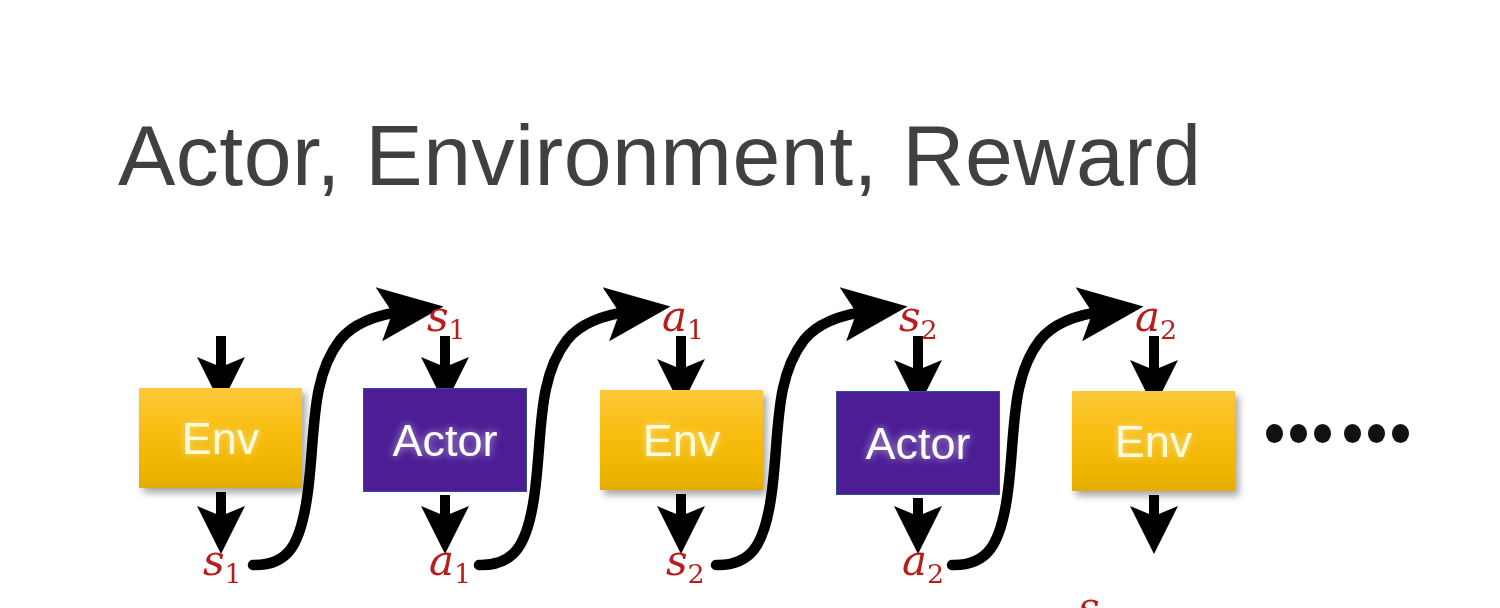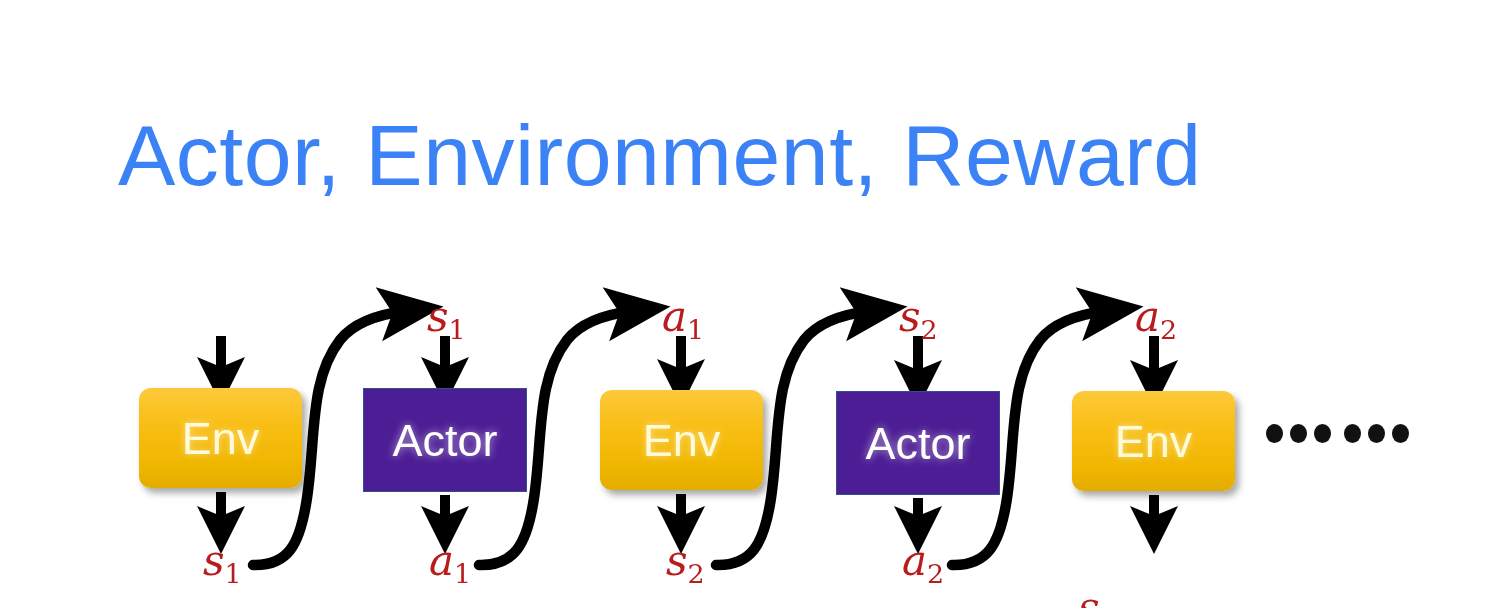--- a/index.html
+++ b/index.html
@@ -21,21 +21,21 @@
 
   
   #title {
     position: absolute;
     left: 118px;
     top: 110px;
     font-family: "Liberation Sans", sans-serif;
     font-size: 86px;
     font-weight: 300;
     letter-spacing: 0.5px;
-    color: #3b82f6;
+    color: #404040;
     white-space: nowrap;
     line-height: 1.05;
   }
 
   
   #diagram {
     position: absolute;
     left: 0;
     top: 0;
     width: 1500px;
@@ -56,21 +56,21 @@
     box-sizing: border-box;
     display: flex;
     align-items: center;
     justify-content: center;
     font-family: "Liberation Sans", sans-serif;
     font-weight: 400;
     line-height: 1;
     user-select: none;
   }
   .node-env {
-    border-radius: 12px;
+    border-radius: 0;
     background: linear-gradient(to bottom, #FCC93A 0%, #F9BE14 38%, #EFB600 78%, #E3AC00 100%);
     box-shadow: 4px 5px 7px rgba(0,0,0,0.34);
     color: #FFFBD8;
     font-size: 45px;
     text-shadow: 0 0 7px rgba(255,255,255,0.55);
   }
   .node-actor {
     border: 1.5px solid #2E528F;
     background: #4c1d95;
     color: #FFFFFF;

